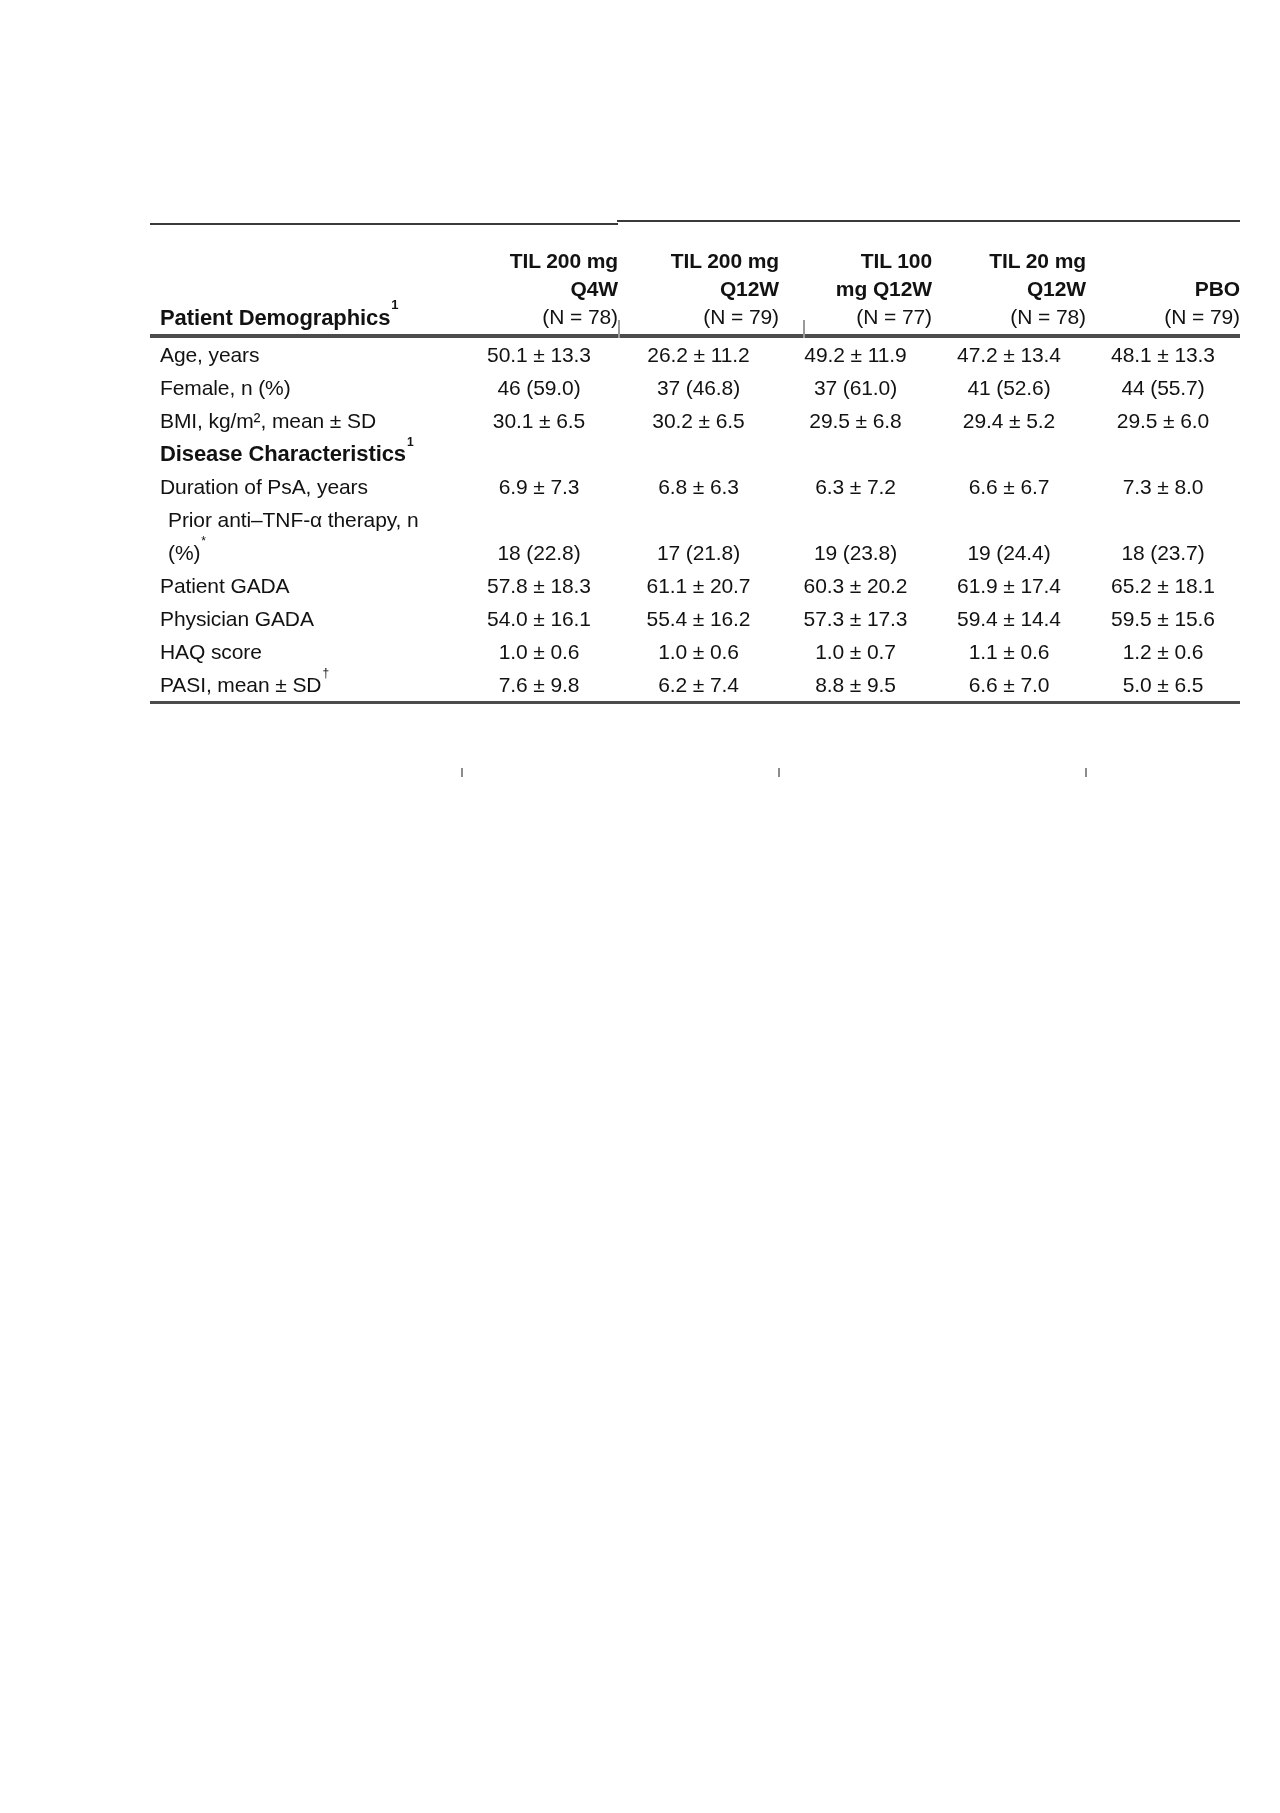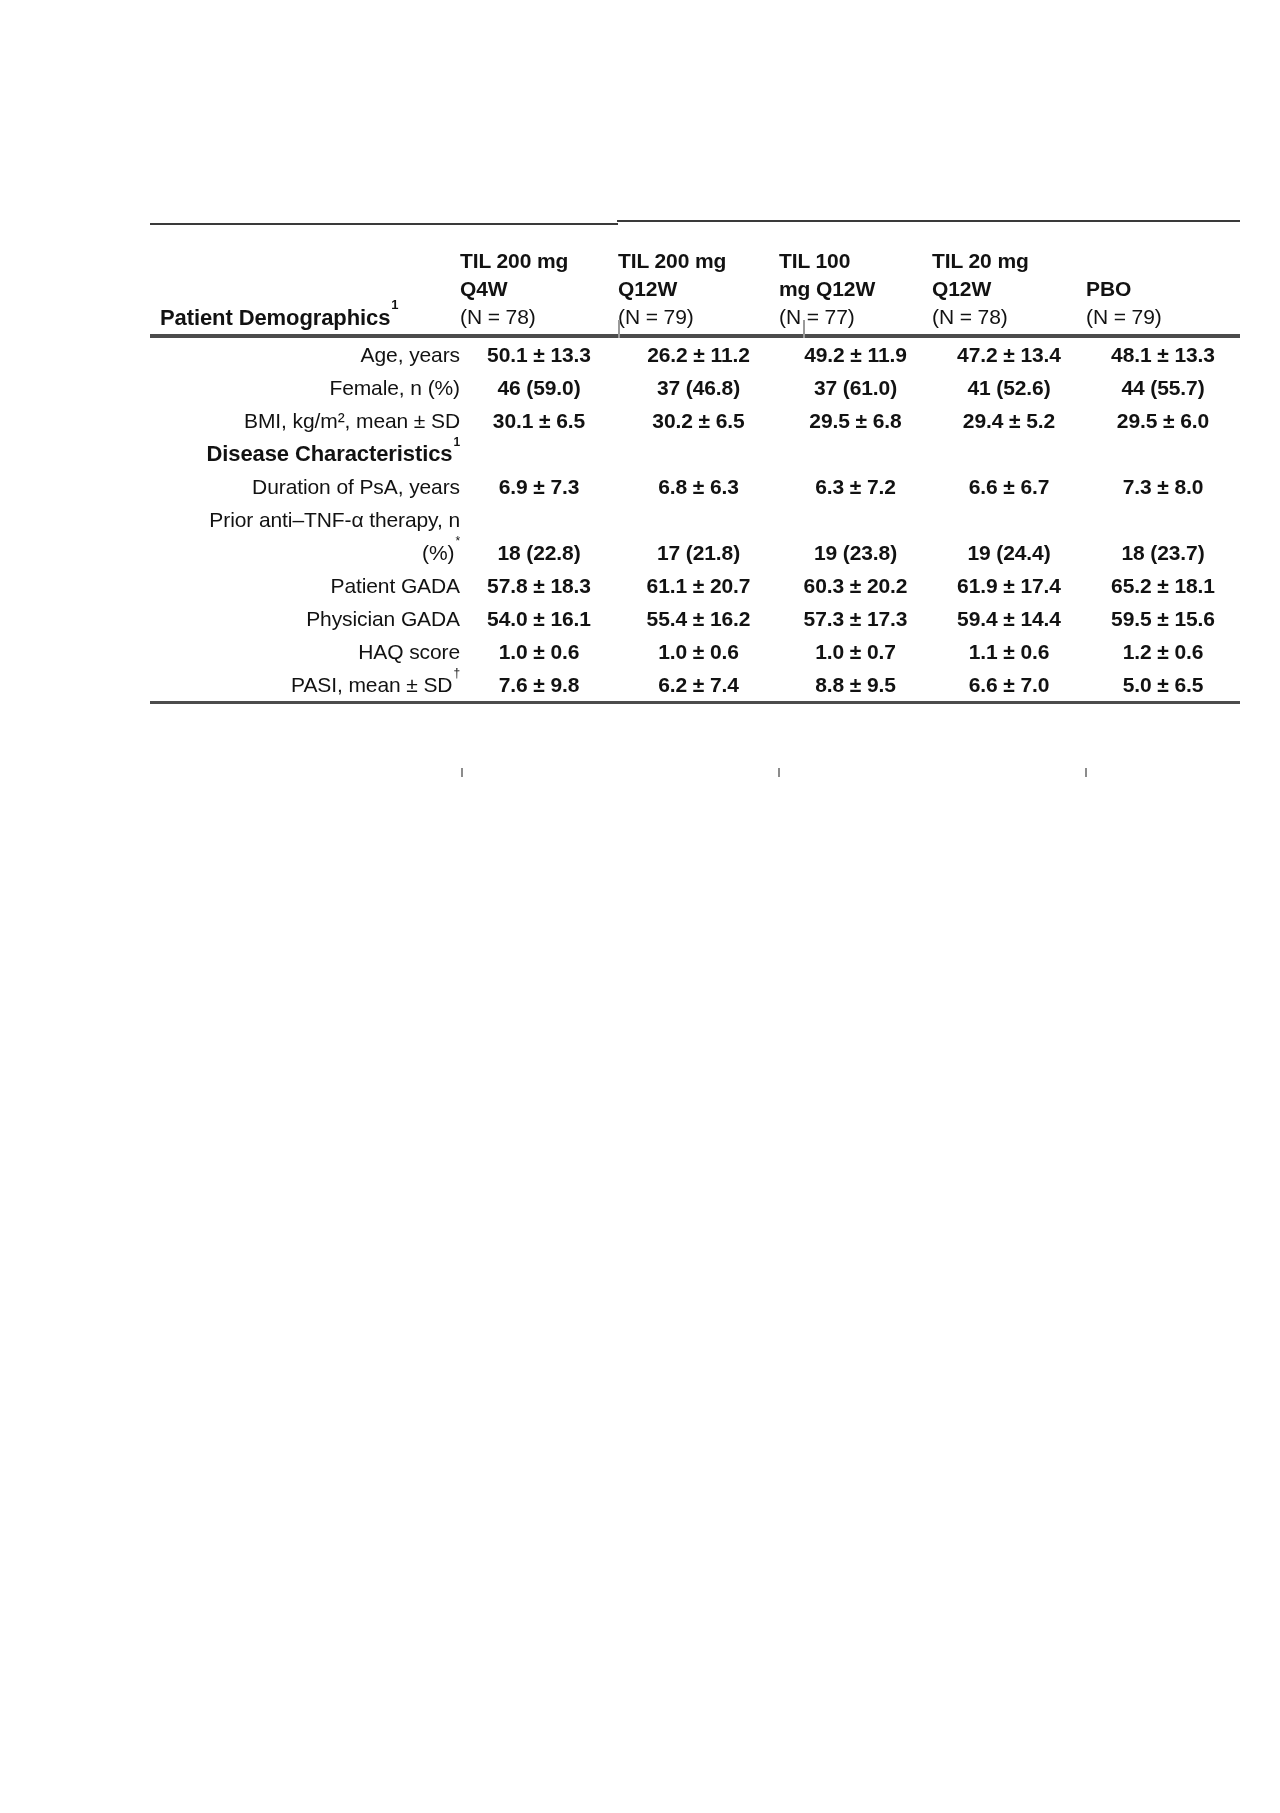--- a/index.html
+++ b/index.html
@@ -23,27 +23,27 @@
     font-size: 21px; letter-spacing: -0.1px;
   }
   table.demo th, table.demo td { margin: 0; }
 
   thead th {
     vertical-align: bottom; font-weight: bold;
     padding: 24px 0 3px 0;
     border-bottom: 4px solid #4c4c4c;
   }
   th .hwrap { display: flex; flex-direction: column; justify-content: flex-end; height: 84px; }
-  th .hl { line-height: 28px; text-align: left; white-space: nowrap; }
+  th .hl { line-height: 28px; text-align: right; white-space: nowrap; }
   th .hl.nline { font-weight: normal; }
   th.corner { text-align: left; padding-left: 10px; font-size: 22px; white-space: nowrap; }
 
   tbody td { height: 33px; line-height: 33px; padding: 0; vertical-align: middle; white-space: nowrap; }
-  tbody td.val { text-align: center; font-weight: bold; }
-  tbody td.label { text-align: right; padding-left: 10px; }
+  tbody td.val { text-align: center; }
+  tbody td.label { text-align: left; padding-left: 10px; }
   tbody tr.section td.label { font-weight: bold; font-size: 22px; }
   tbody tr.tall td { height: 66px; vertical-align: bottom; }
   tbody tr.tall td .lline { line-height: 33px; margin-left: 8px; }
 
   sup.fnote { font-size: 13px; position: relative; top: -8px; line-height: 0; margin-left: 1px; }
   tbody sup.fnote { font-size: 12px; top: -7px; }
 
   .stub { position: absolute; background: #8c8c8c; width: 2px; }
   .stub-bottom { top: 768px; height: 9px; }
   .stub-header { top: 320px; height: 18px; background: #9a9a9a; }

